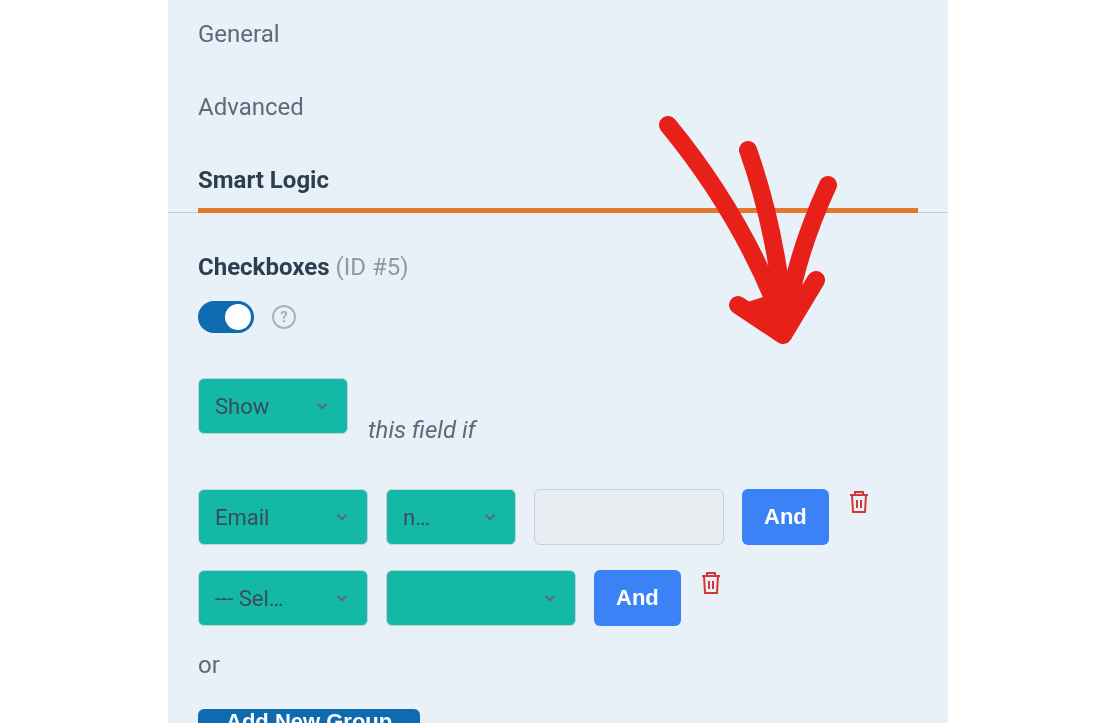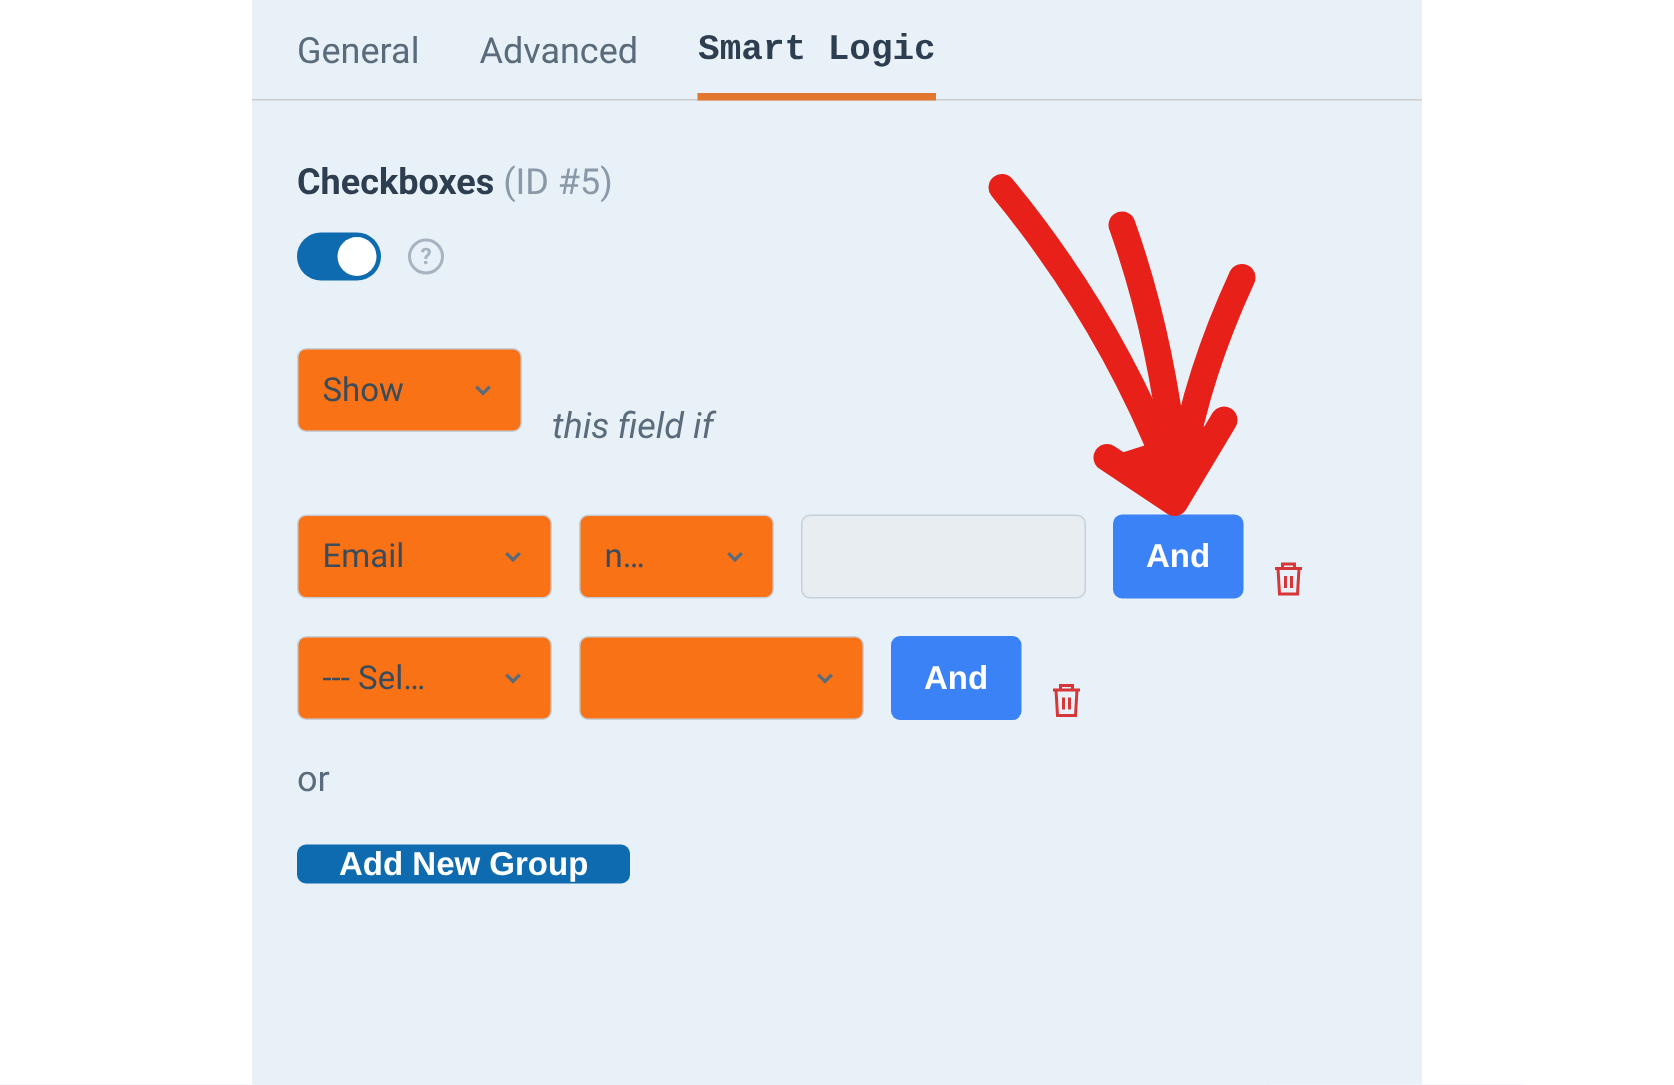--- a/index.html
+++ b/index.html
@@ -13,37 +13,37 @@
     }
     .panel {
       width: 780px;
       background: #e8f1f8;
       padding: 0 0 40px 0;
       margin-top: 0;
       position: relative;
     }
     .tabs {
       display: flex;
-      gap: 40px;
+      gap: 27px;
       padding: 20px 30px 0 30px;
       border-bottom: 1px solid #ccc;
       background: #e8f1f8;
+      flex-direction: column;
     }
     .tab {
       font-size: 24px;
       color: #5a6b7b;
       padding-bottom: 18px;
       cursor: pointer;
       font-weight: 400;
       position: relative;
     }
     .tab.active {
       color: #2d3e50;
       font-weight: 700;
-      font-family: Liberation Mono, monospace;
     }
     .tab.active::after {
       content: '';
       position: absolute;
       bottom: -1px;
       left: 0;
       right: 0;
       height: 5px;
       background: #e27730;
     }
@@ -101,21 +101,21 @@
       font-size: 15px;
       font-weight: 700;
     }
     .show-row {
       display: flex;
       align-items: center;
       gap: 20px;
       margin-bottom: 45px;
     }
     .select-box, .input-box {
-      background: #f97316;
+      background: #14b8a6;
       border: 1px solid #c6d0da;
       border-radius: 6px;
       padding: 12px 16px;
       font-size: 22px;
       color: #3a4b5c;
       display: flex;
       align-items: center;
       justify-content: space-between;
       gap: 12px;
       height: 56px;
@@ -129,21 +129,21 @@
       flex-shrink: 0;
     }
     .italic {
       font-style: italic;
       font-size: 24px;
       color: #5a6b7b;
       margin-top: 48px;
     }
     .rule-row {
       display: flex;
-      align-items: flex-end;
+      align-items: flex-start;
       gap: 18px;
       margin-bottom: 25px;
     }
     .rule-row .select-box:nth-child(1) { width: 170px; }
     .rule-row .select-box:nth-child(2) { width: 130px; }
     .rule-row .input-box, .rule-row .select-box.val { width: 190px; }
     .and-btn {
       background: #3b82f6;
       color: #fff;
       font-size: 22px;

